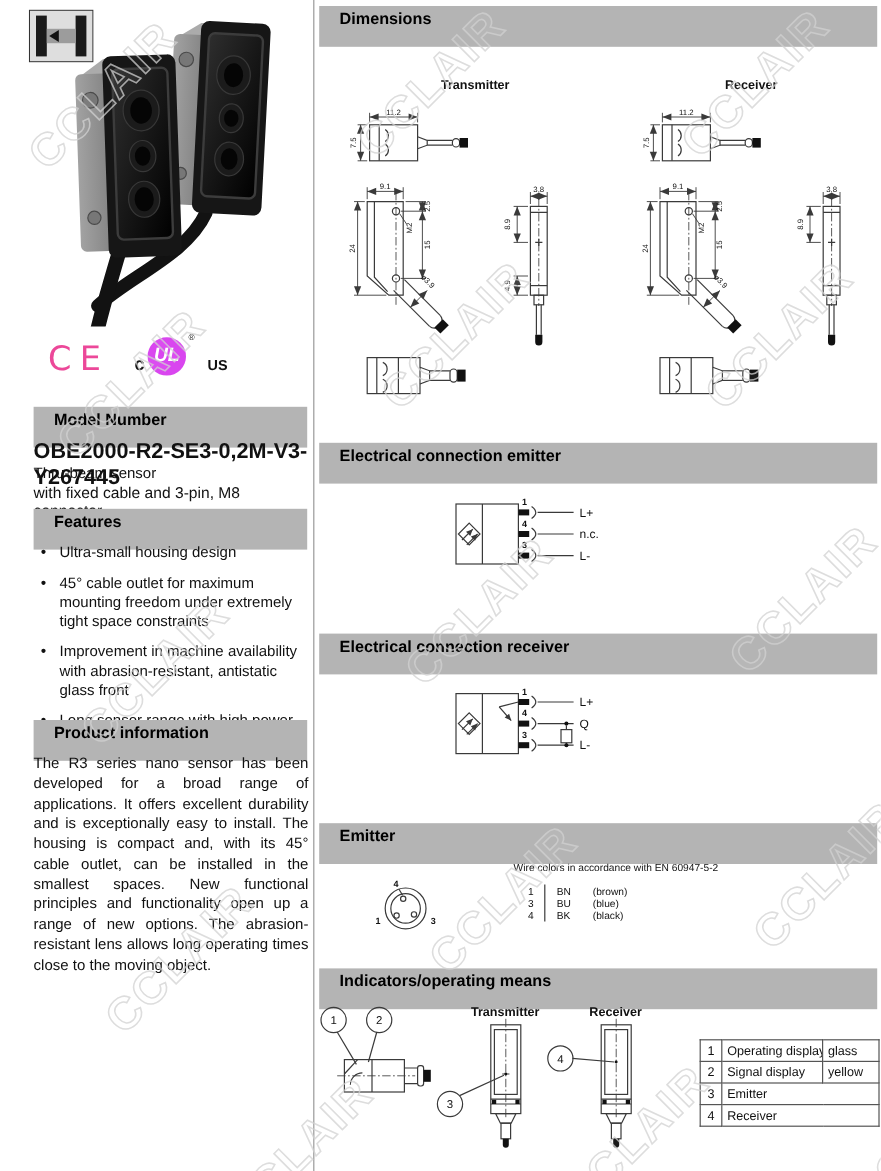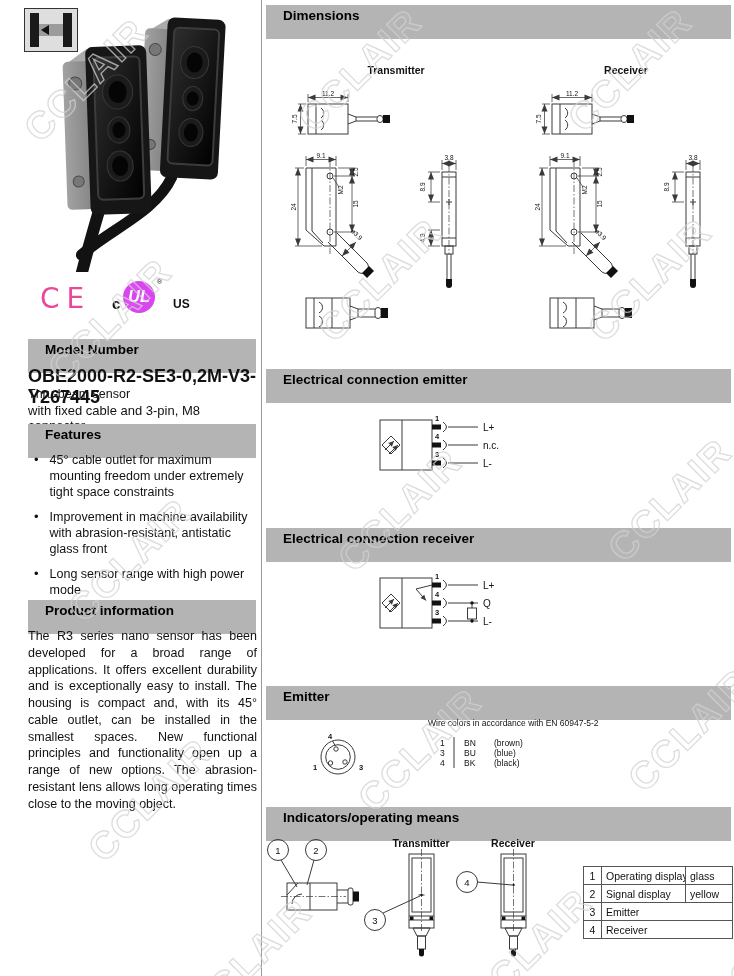--- a/index.html
+++ b/index.html
@@ -113,20 +113,23 @@
   </div>
 
   <div class="sechdr" style="left:28px;top:339px;width:228px">Model Number</div>
   <div class="txt" style="left:28px;top:366px;width:230px;font-size:18px;font-weight:bold">OBE2000-R2-SE3-0,2M-V3-Y267445</div>
   <div class="txt" style="left:28px;top:387px;width:230px;font-size:12.5px">Thru-beam sensor</div>
   <div class="txt" style="left:28px;top:403px;width:230px;font-size:13px">with fixed cable and 3-pin, M8 connector</div>
 
   <div class="sechdr" style="left:28px;top:424px;width:228px">Features</div>
   <ul class="feat" style="top:452px">
     <li>
+        <span>Ultra-small housing design</span>
+      </li>
+    <li>
         <span>45° cable outlet for maximum mounting freedom under extremely tight space constraints</span>
       </li>
     <li>
         <span>Improvement in machine availability with abrasion-resistant, antistatic glass front</span>
       </li>
     <li>
         <span>Long sensor range with high power mode</span>
       </li>
   </ul>
 

